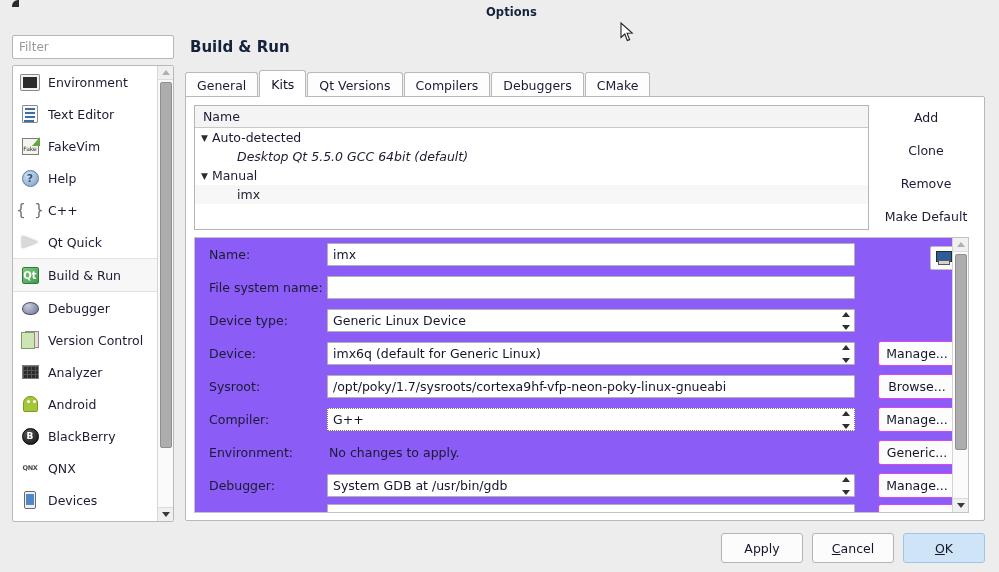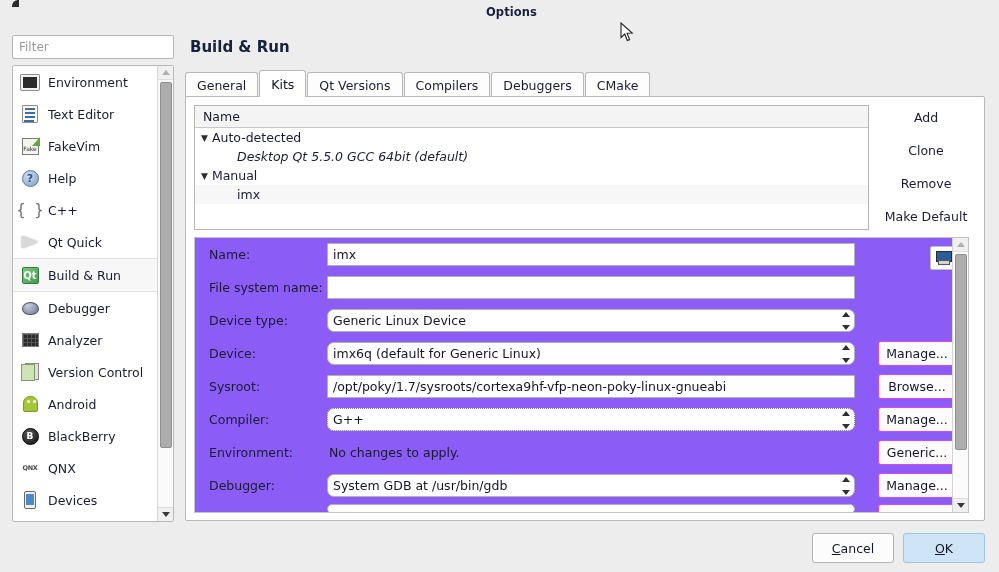--- a/index.html
+++ b/index.html
@@ -161,21 +161,21 @@
 
   .input {
     height: 23px; width: 528px;
     background: #ffffff; border: 1px solid #b2b2b2; border-radius: 1px;
     font-size: 12.5px; color: #15152b; padding: 0 5px;
     font-family: "DejaVu Sans", "Liberation Sans", sans-serif;
     outline: none;
   }
   .combo {
     height: 23px; width: 528px;
-    background: #ffffff; border: 1px solid #b2b2b2; border-radius: 7px;
+    background: #ffffff; border: 1px solid #b2b2b2; border-radius: 1px;
     font-size: 12.5px; color: #15152b;
     display: flex; align-items: center; padding: 0 5px;
     position: relative;
   }
   .combo.focused {
     border: 1px dotted #7a7a7a;
     box-shadow: inset 0 0 0 1px #ffffff;
   }
   .spin {
     position: absolute; right: 4px; top: 2px;
@@ -415,29 +415,29 @@
         </div>
         <div class="sb-sep"></div>
         <div class="sb-item">
           <span class="sb-ico">
             <div class="ic-debugger"></div>
           </span>
           <span>Debugger</span>
         </div>
         <div class="sb-item">
           <span class="sb-ico">
+            <div class="ic-vcs"></div>
+          </span>
+          <span>Version Control</span>
+        </div>
+        <div class="sb-item">
+          <span class="sb-ico">
             <div class="ic-analyzer"></div>
           </span>
           <span>Analyzer</span>
-        </div>
-        <div class="sb-item">
-          <span class="sb-ico">
-            <div class="ic-vcs"></div>
-          </span>
-          <span>Version Control</span>
         </div>
         <div class="sb-item">
           <span class="sb-ico">
             <div class="ic-android"></div>
           </span>
           <span>Android</span>
         </div>
         <div class="sb-item">
           <span class="sb-ico">
             <div class="ic-bb">B</div>
@@ -621,20 +621,21 @@
           </div>
         <div class="fs-thumb"></div>
         <div class="sb-arr dn">
             <div class="tri-d"></div>
           </div>
       </div>
     </div>
   </div>
 
   <div class="btnrow">
+    <div class="dlgbtn" id="btn-apply">Apply</div>
     <div class="dlgbtn" id="btn-cancel">
       <span class="mn">C</span>
         <span>ancel</span>
     </div>
     <div class="dlgbtn" id="btn-ok">
       <span class="mn">O</span>
         <span>K</span>
     </div>
   </div>
 

